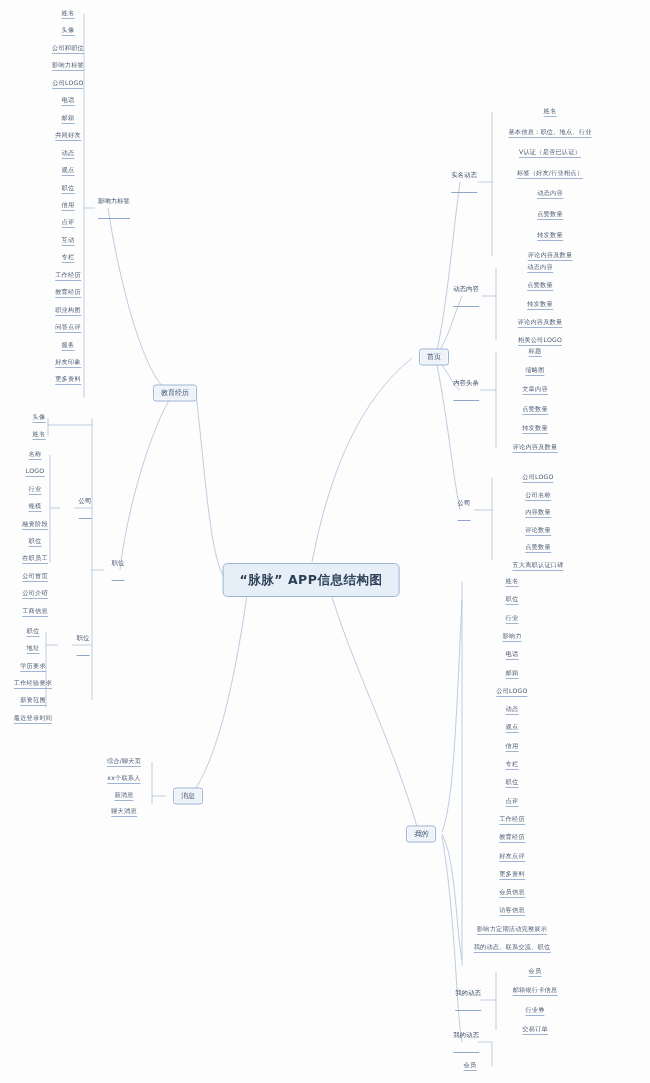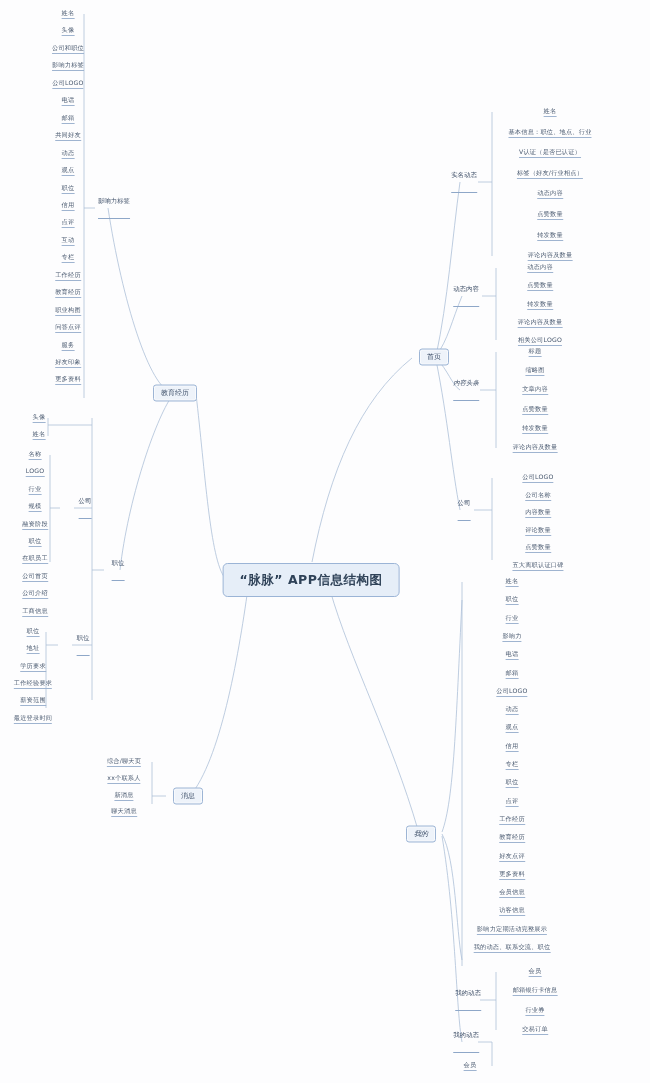--- a/index.html
+++ b/index.html
@@ -156,21 +156,21 @@
   <div class="topic" style="left:188px;top:796px;">消息</div>
   <div class="topic" style="left:421px;top:834px;font-style:italic;">我的</div>
 
   <div class="mid" style="left:114px;top:208px;">影响力标签</div>
   <div class="mid" style="left:118px;top:570px;">职位</div>
   <div class="mid" style="left:85px;top:508px;">公司</div>
   <div class="mid" style="left:83px;top:645px;">职位</div>
 
   <div class="mid" style="left:464px;top:182px;">实名动态</div>
   <div class="mid" style="left:466px;top:296px;">动态内容</div>
-  <div class="mid" style="left:466px;top:390px;font-style:italic;">内容头条</div>
+  <div class="mid" style="left:466px;top:390px;">内容头条</div>
   <div class="mid" style="left:464px;top:510px;">公司</div>
 
   <div class="mid" style="left:468px;top:1000px;">我的动态</div>
   <div class="mid" style="left:466px;top:1042px;">我的动态</div>
 
   <div id="leaf-layer">
       <div class="leaf" style="left: 68px; top: 14px;">姓名</div>
       <div class="leaf" style="left: 68px; top: 31.45px;">头像</div>
       <div class="leaf" style="left: 68px; top: 48.9px;">公司和职位</div>
       <div class="leaf" style="left: 68px; top: 66.35px;">影响力标签</div>

